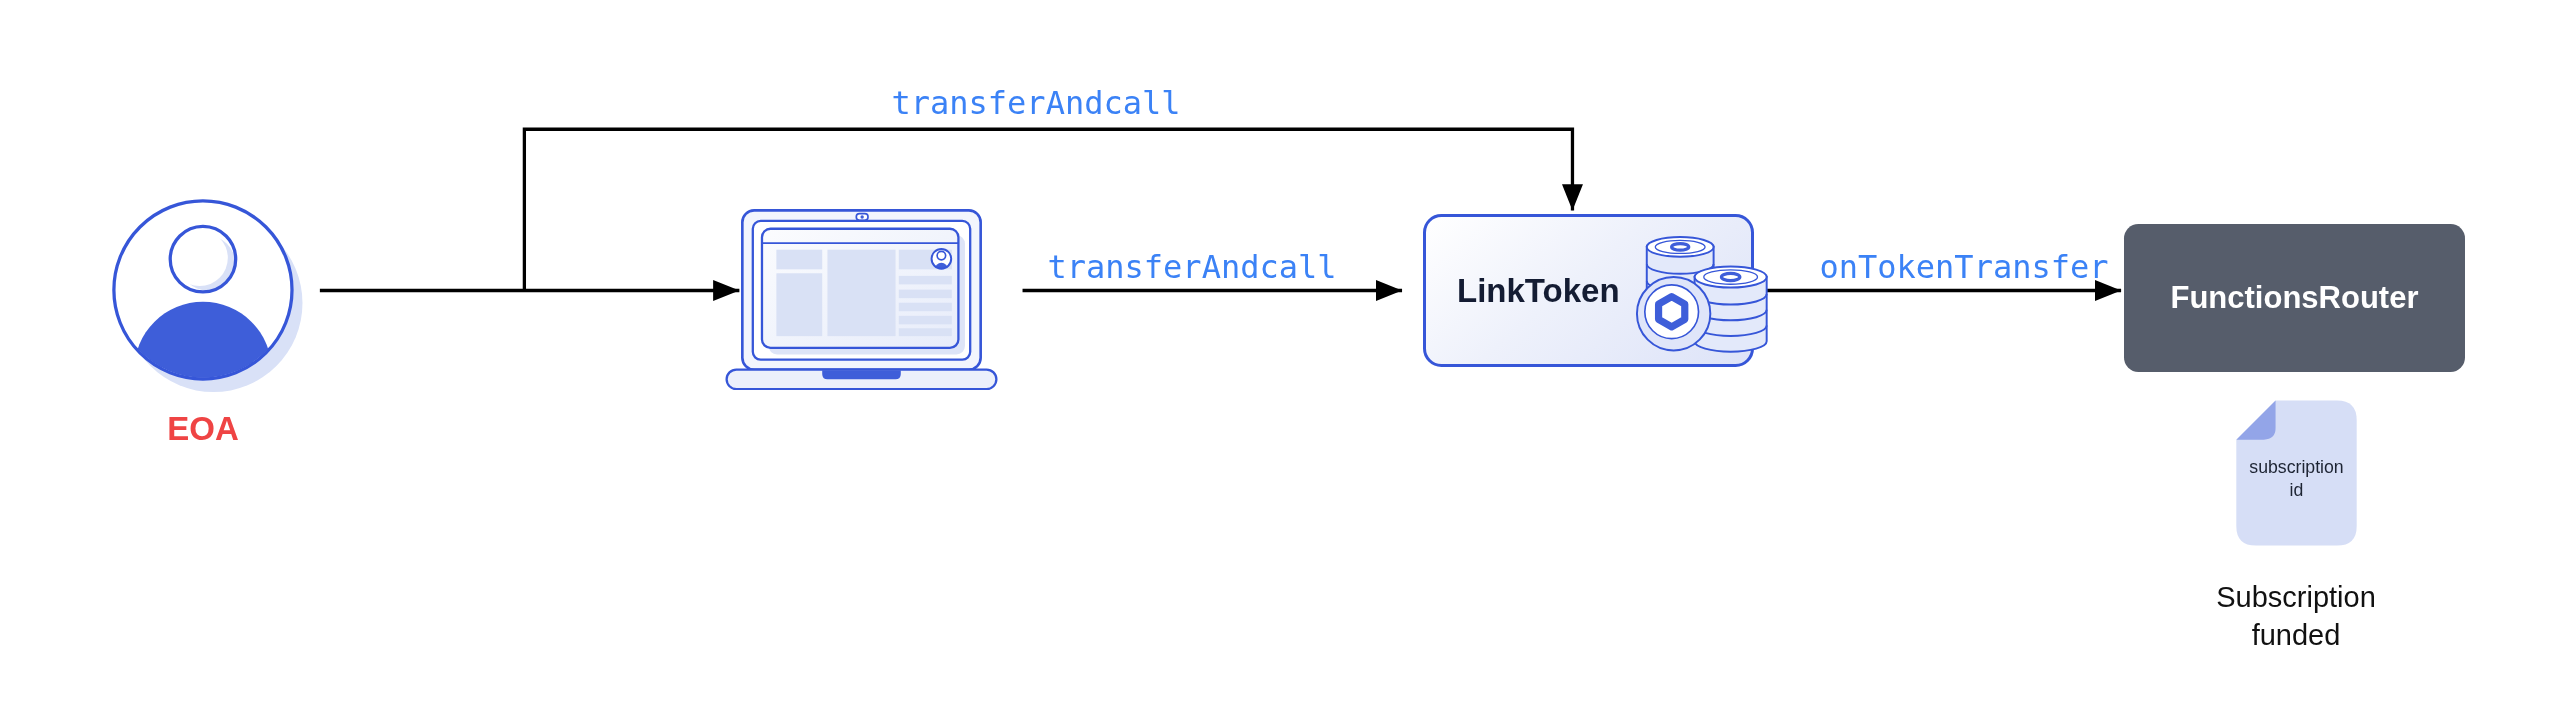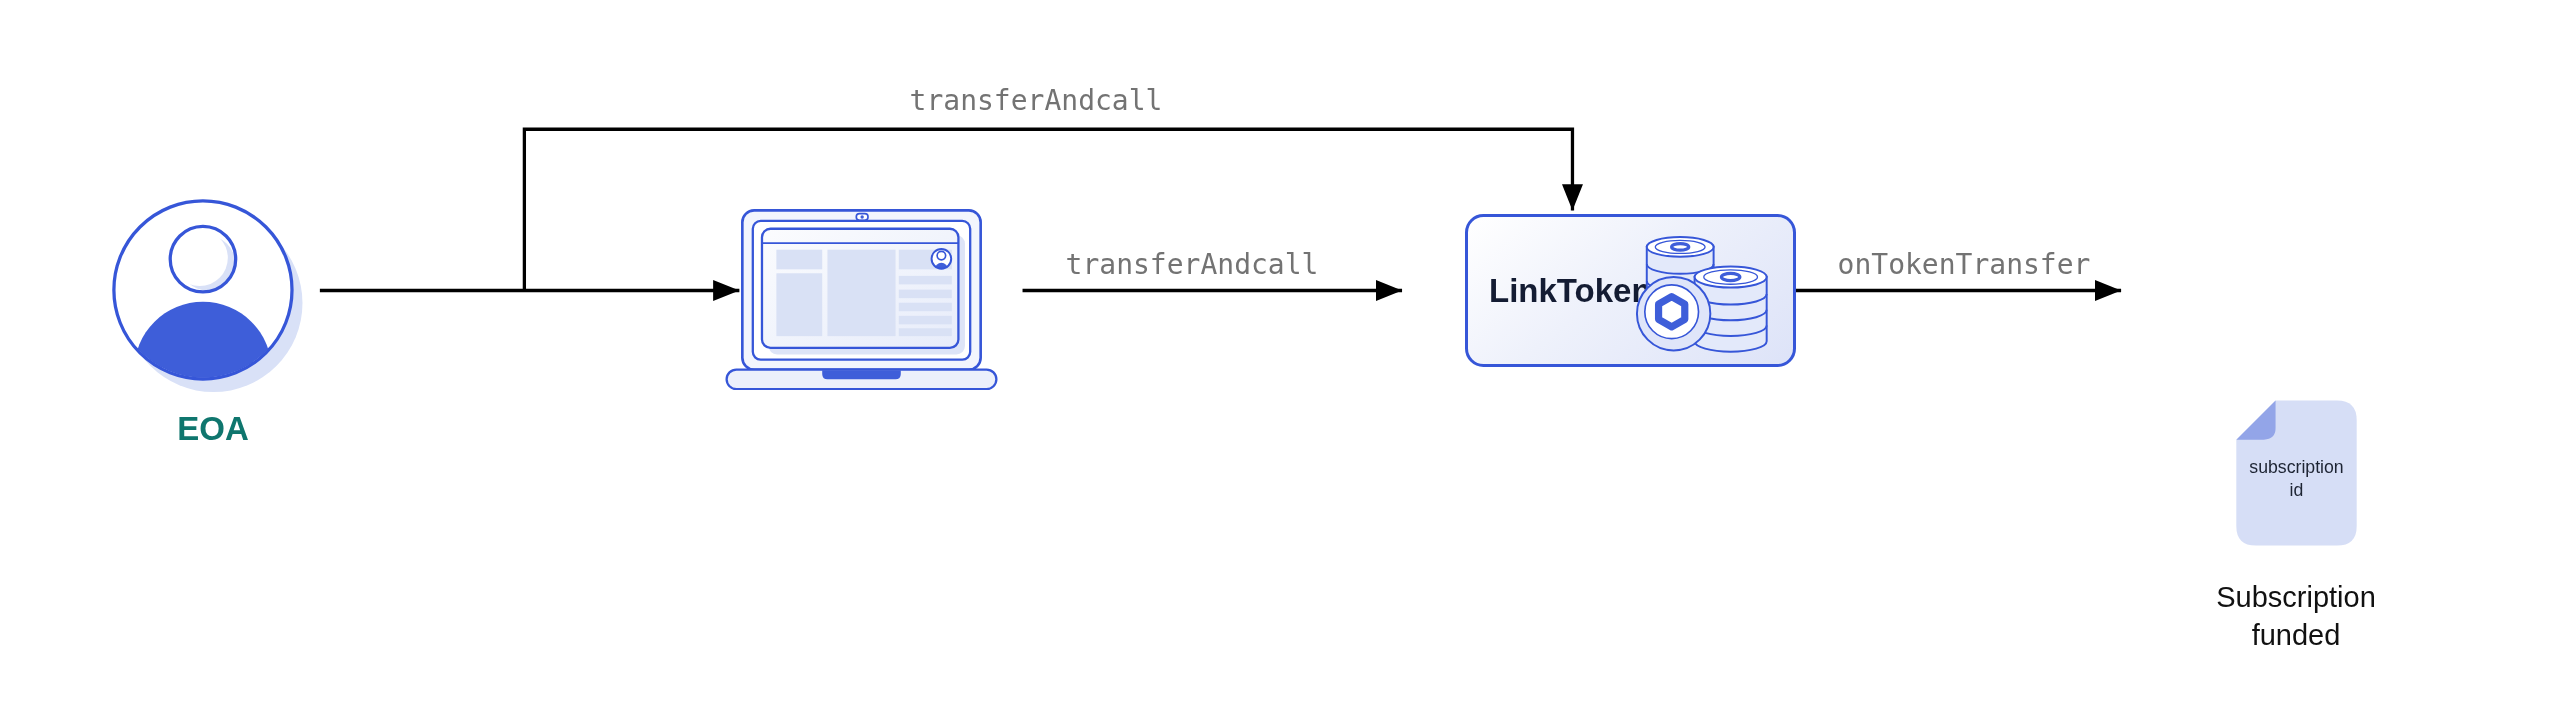--- a/index.html
+++ b/index.html
@@ -9,46 +9,45 @@
     background:#ffffff;
     overflow:hidden;
     font-family:"Liberation Sans",sans-serif;
   }
   .abs{position:absolute;}
   .node-label{
     position:absolute;
     transform:translateX(-50%);
     font-weight:bold;
     font-size:33px;
-    color:#0f766e;
+    color:#ef4444;
     letter-spacing:0px;
     white-space:nowrap;
     text-align:center;
-    margin-left:10px;
   }
   .mono-label{
     position:absolute;
     transform:translateX(-50%);
     font-family:"DejaVu Sans Mono",monospace;
-    font-size:28px;
-    color:#737373;
+    font-size:32px;
+    color:#3b82f6;
     white-space:nowrap;
   }
   .contract-box{
     position:absolute;
     box-sizing:border-box;
     display:flex;
     align-items:center;
   }
   #linktoken-box{
-    left:1465px;top:214px;width:331px;height:153px;
+    left:1423px;top:214px;width:331px;height:153px;
     border:3.3px solid #3656d8;
     border-radius:18.4px;
     background:linear-gradient(140deg,#ffffff 0%,#eef1fb 45%,#dde3f8 100%);
-    padding-left:21px;
+    padding-left:31px;
   }
   #linktoken-box .box-title{
     font-weight:bold;font-size:33px;color:#141c33;white-space:nowrap;
   }
   #router-box{
     left:2124px;top:224px;width:341px;height:148px;
     background:#565d6b;
     border-radius:14.4px;
     justify-content:center;
   }
@@ -166,20 +165,23 @@
     <path d="M 97 158 A 55 16 0 0 0 207 158" fill="none" stroke="#3656d8" stroke-width="3"></path>
     <ellipse cx="152" cy="84" rx="55" ry="16" fill="#ffffff" stroke="#3656d8" stroke-width="3"></ellipse>
     <ellipse cx="152" cy="84" rx="41" ry="11" fill="none" stroke="#3656d8" stroke-width="2"></ellipse>
     <ellipse cx="152" cy="84" rx="14" ry="5.5" fill="none" stroke="#3e5ed9" stroke-width="5"></ellipse>
 
     <circle cx="65" cy="140" r="56" fill="#dfe5f9" stroke="#3656d8" stroke-width="3"></circle>
     <circle cx="62" cy="137" r="41" fill="#ffffff" stroke="#3656d8" stroke-width="2.5"></circle>
     <polygon points="62,114 82,125.5 82,148.5 62,160 42,148.5 42,125.5" fill="none" stroke="#3e5ed9" stroke-width="11" stroke-linejoin="round"></polygon>
   </svg>
 
+  <div id="router-box" class="contract-box">
+    <span class="box-title">FunctionsRouter</span>
+  </div>
 
   <div class="mono-label" style="left:1036px;top:84px">transferAndcall</div>
   <div class="mono-label" style="left:1192px;top:248px">transferAndcall</div>
   <div class="mono-label" style="left:1964px;top:248px">onTokenTransfer</div>
 
   <svg class="abs" style="left:2235px;top:399px" width="123" height="148" viewBox="0 0 188 226">
     <path d="M 62 2 H 156 Q 186 2 186 32 V 194 Q 186 224 156 224 H 32 Q 2 224 2 194 V 62 Z" fill="#d6def6"></path>
     <path d="M 62 2 L 2 62 H 44 Q 62 62 62 44 Z" fill="#93a5e8"></path>
   </svg>
   <div id="doc-text" class="abs">

